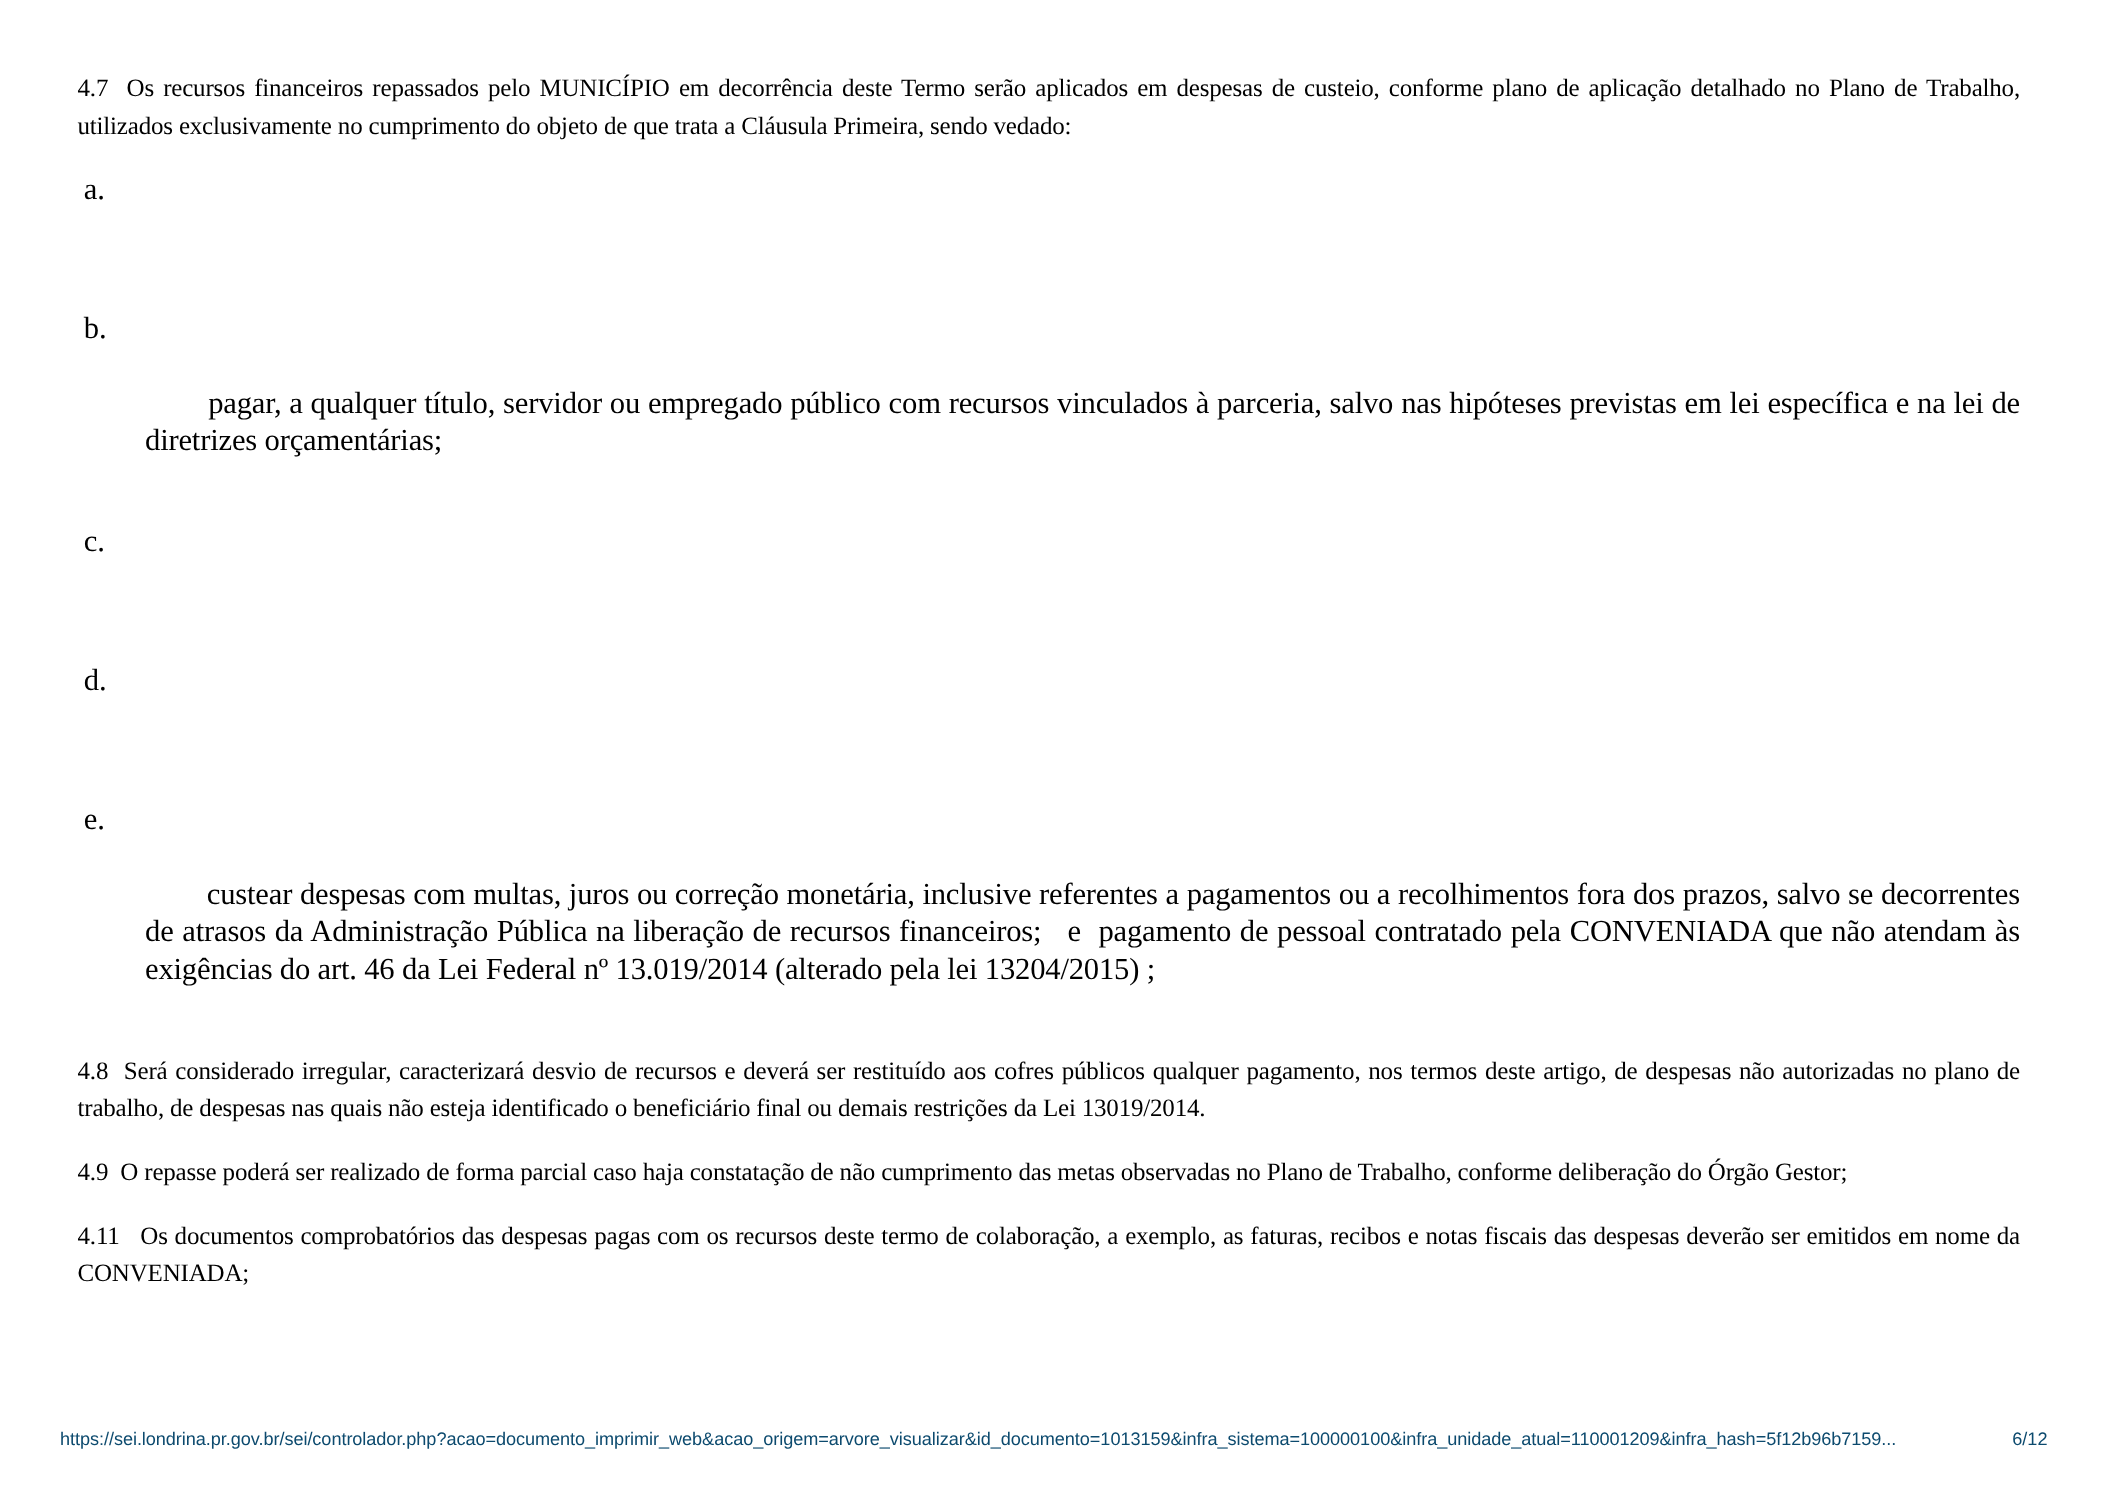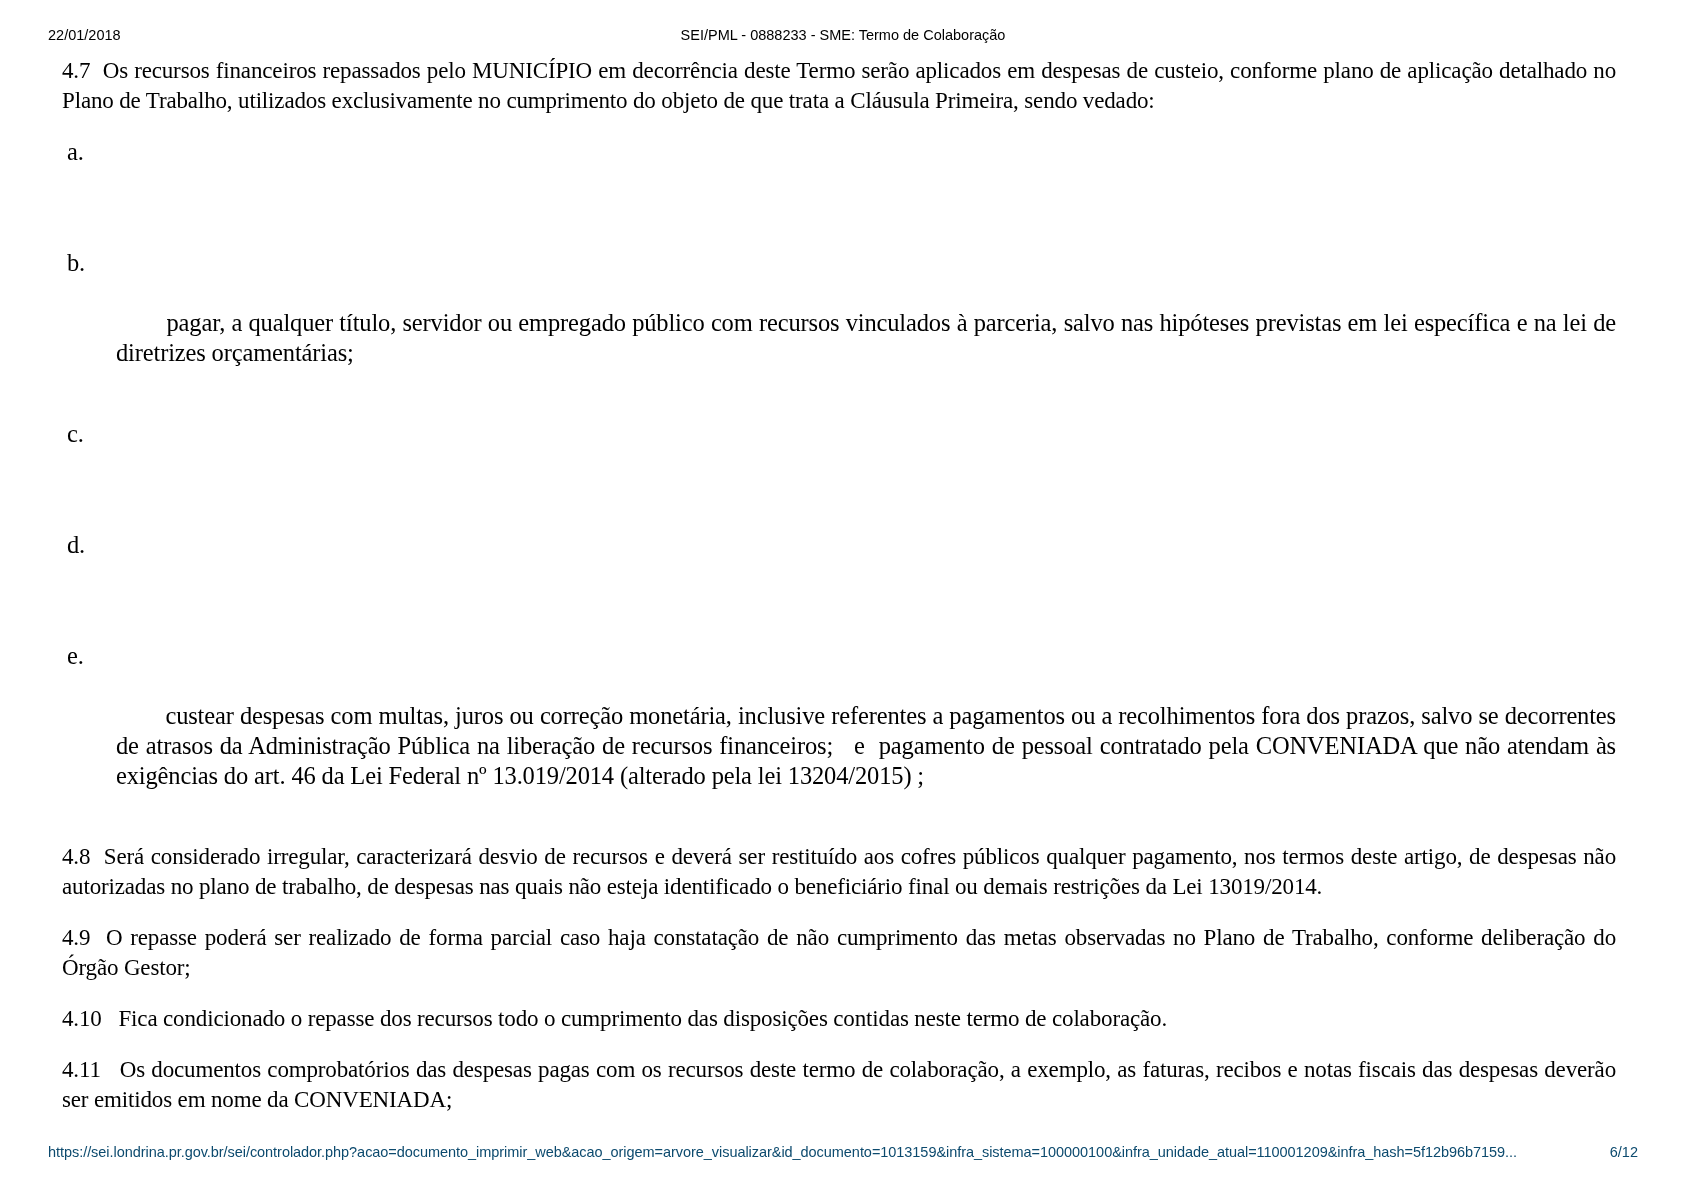--- a/index.html
+++ b/index.html
@@ -54,21 +54,21 @@
   
   .content {
     position: absolute;
     left: 62px;
     top: 56px;
     width: 1554px;
   }
 
   p.para {
     margin: 0 0 21px 0;
-    font-size: 23px;
+    font-size: 20px;
     line-height: 30px;
     text-align: justify;
     text-justify: inter-word;
     letter-spacing: -0.15px;
     white-space: pre-wrap;
   }
 
   
   .sublist {
     margin: 0;
@@ -118,24 +118,20 @@
     position: absolute;
     right: 0;
     top: 0;
   }
 </style>
 </head>
 <body>
 
 <div class="page">
 
-  <div class="page-header">
-    <span class="hdr-date">22/01/2018</span>
-    <span class="hdr-title">SEI/PML - 0888233 - SME: Termo de Colaboração</span>
-  </div>
 
   <div class="content">
 
     <p class="para">4.7  Os recursos financeiros repassados pelo MUNICÍPIO em decorrência deste Termo serão aplicados em despesas de custeio, conforme plano de aplicação detalhado no Plano de Trabalho, utilizados exclusivamente no cumprimento do objeto de que trata a Cláusula Primeira, sendo vedado:</p>
 
     <ul class="sublist">
       <li>
         <span class="marker">a.</span>
       </li>
       <li>
@@ -149,21 +145,20 @@
         <span class="marker">d.</span>
       </li>
       <li>
         <span class="marker">e.</span>
         <span>custear despesas com multas, juros ou correção monetária, inclusive referentes a pagamentos ou a recolhimentos fora dos prazos, salvo se decorrentes de atrasos da Administração Pública na liberação de recursos financeiros;   e  pagamento de pessoal contratado pela CONVENIADA que não atendam às exigências do art. 46 da Lei Federal nº 13.019/2014 (alterado pela lei 13204/2015) ;</span>
       </li>
     </ul>
 
     <p class="para">4.8  Será considerado irregular, caracterizará desvio de recursos e deverá ser restituído aos cofres públicos qualquer pagamento, nos termos deste artigo, de despesas não autorizadas no plano de trabalho, de despesas nas quais não esteja identificado o beneficiário final ou demais restrições da Lei 13019/2014.</p>
     <p class="para">4.9  O repasse poderá ser realizado de forma parcial caso haja constatação de não cumprimento das metas observadas no Plano de Trabalho, conforme deliberação do Órgão Gestor;</p>
-    <p class="para">4.10   Fica condicionado o repasse dos recursos todo o cumprimento das disposições contidas neste termo de colaboração.</p>
     <p class="para">4.11   Os documentos comprobatórios das despesas pagas com os recursos deste termo de colaboração, a exemplo, as faturas, recibos e notas fiscais das despesas deverão ser emitidos em nome da CONVENIADA;</p>
 
   </div>
 
   <div class="page-footer">
     <span class="footer-url">https://sei.londrina.pr.gov.br/sei/controlador.php?acao=documento_imprimir_web&amp;acao_origem=arvore_visualizar&amp;id_documento=1013159&amp;infra_sistema=100000100&amp;infra_unidade_atual=110001209&amp;infra_hash=5f12b96b7159...</span>
     <span class="footer-pageno">6/12</span>
   </div>
 
 </div>

